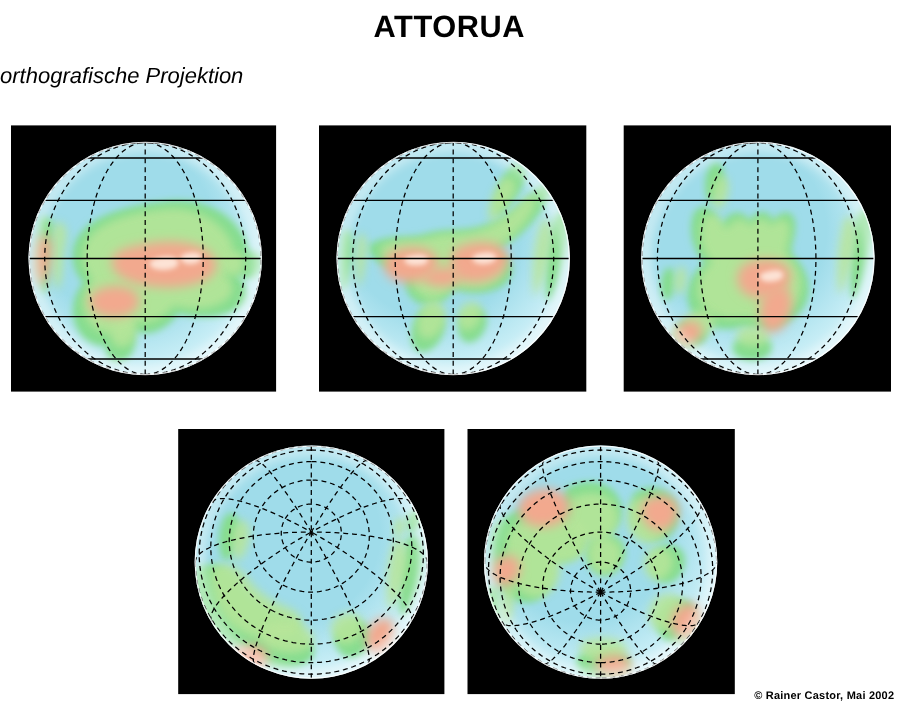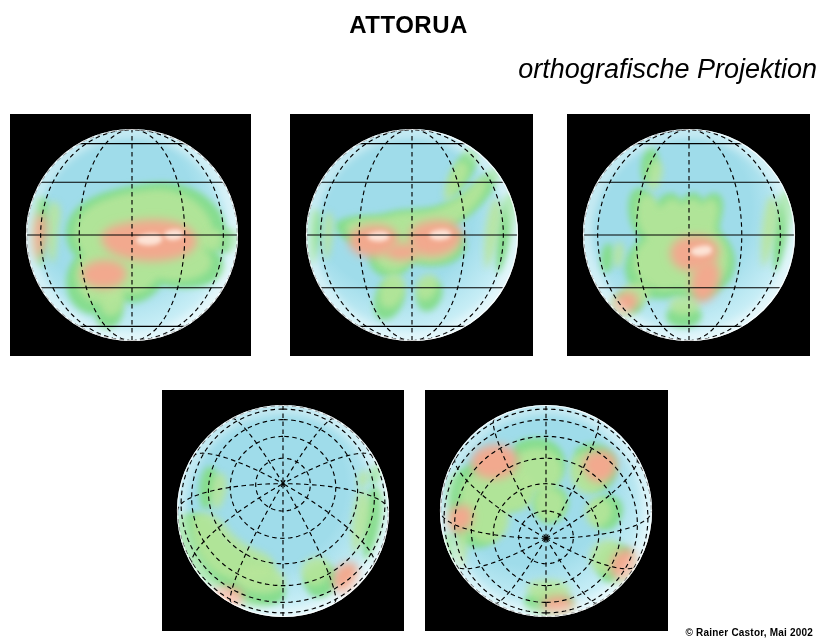--- a/index.html
+++ b/index.html
@@ -13,33 +13,33 @@
     position: relative;
     font-family: "Liberation Sans", sans-serif;
     overflow: hidden;
   }
   #page-title {
     position: absolute;
     left: 0;
     top: 2px;
     width: 817px;
     text-align: center;
-    font-size: 24px;
+    font-size: 28px;
     font-weight: bold;
     letter-spacing: 0.5px;
     color: #000000;
     line-height: 46px;
   }
   #page-subtitle {
     position: absolute;
     left: 0;
     top: 56px;
     width: 817px;
-    text-align: right;
-    font-size: 27px;
+    text-align: left;
+    font-size: 20px;
     font-style: italic;
     color: #000000;
     line-height: 26px;
   }
   .globe-panel {
     position: absolute;
     background: #000000;
     overflow: hidden;
   }
   .globe-panel svg {

